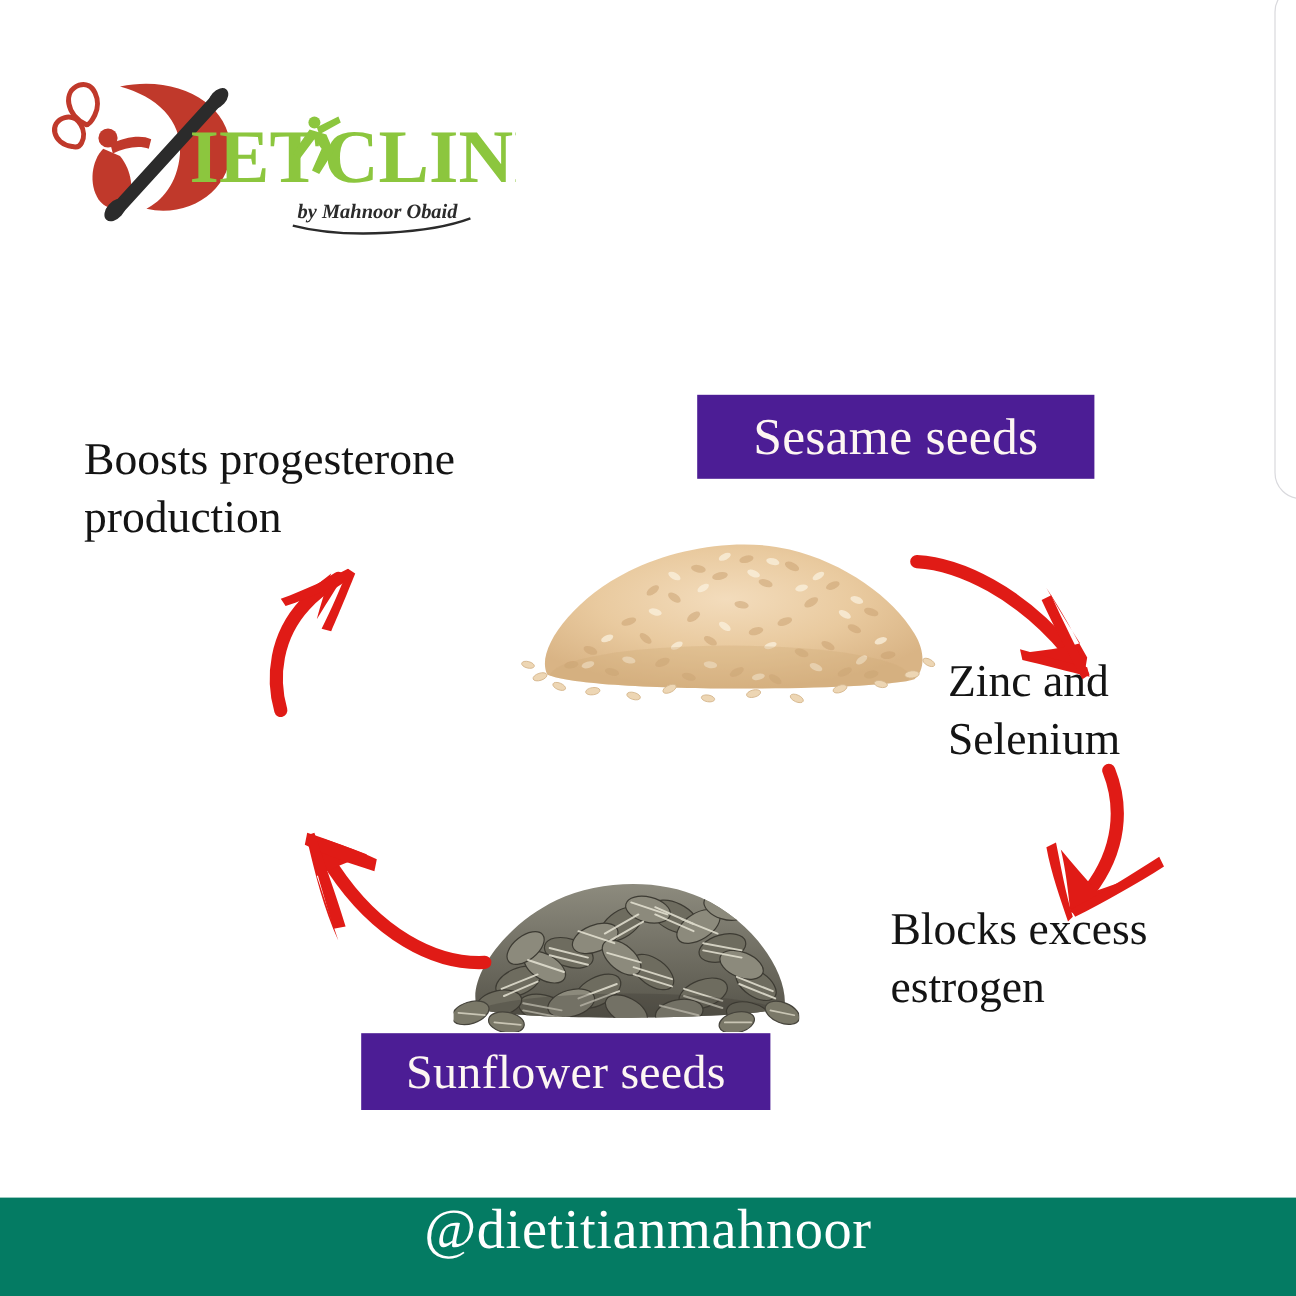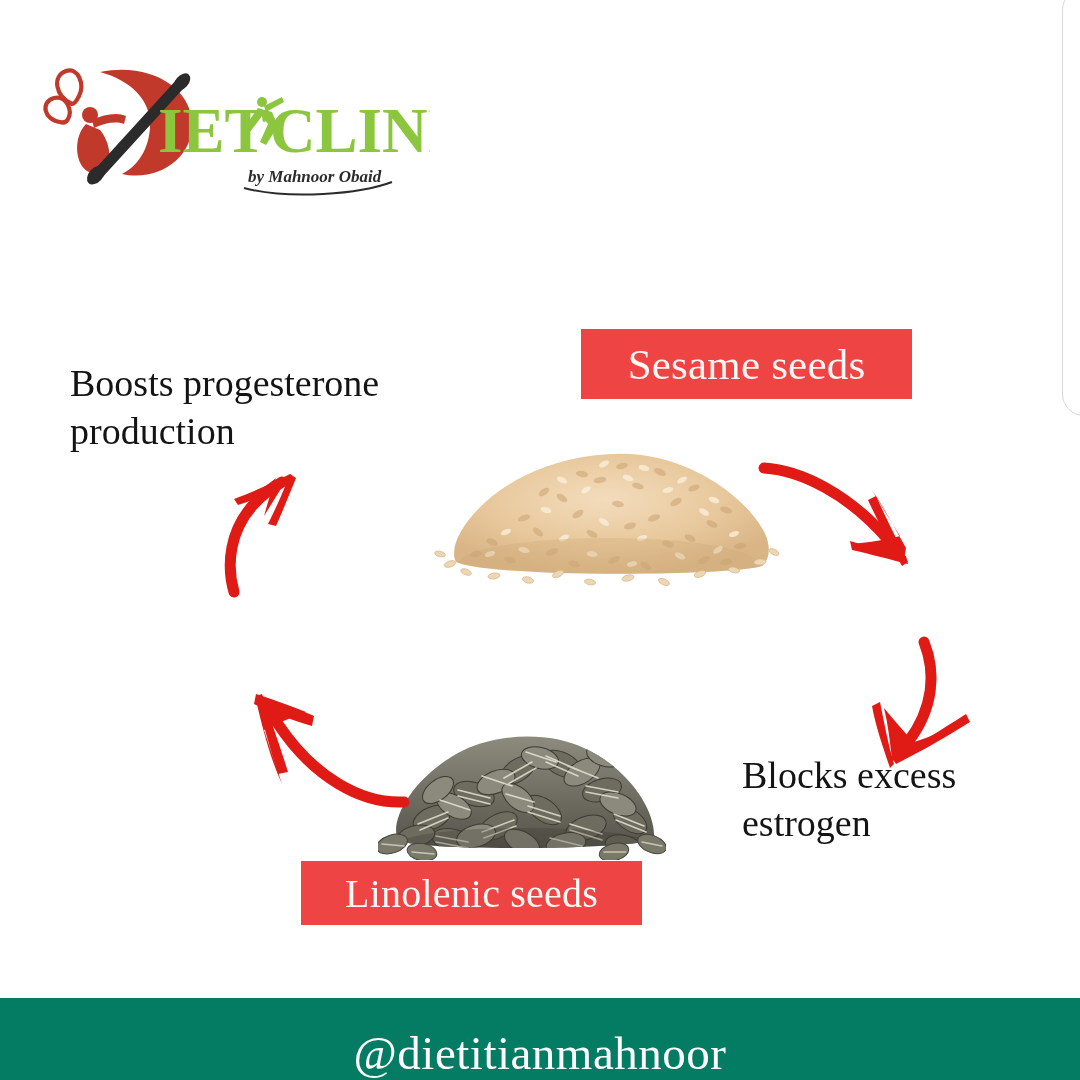--- a/index.html
+++ b/index.html
@@ -37,21 +37,21 @@
     left: 30px;
     top: 42px;
     width: 400px;
     height: 155px;
   }
   #logo svg { display:block; width:100%; height:100%; }
 
   
   .banner {
     position: absolute;
-    background: #ef4444;
+    background: #4c1d95;
     color: #fdf6f2;
     display: flex;
     align-items: center;
     justify-content: center;
     letter-spacing: .2px;
     white-space: nowrap;
     font-family: "Liberation Serif", "DejaVu Serif", serif;
   }
   #banner-sesame {
     left: 581px;
@@ -100,21 +100,21 @@
 
   
   #footer {
     position: absolute;
     left: 0;
     bottom: 0;
     width: 1080px;
     height: 82px;
     background: #047B63;
     display: flex;
-    align-items: flex-end;
+    align-items: flex-start;
     justify-content: center;
   }
   #footer-handle {
     color: #ffffff;
     font-size: 47px;
     letter-spacing: .5px;
     font-family: "Liberation Serif", "DejaVu Serif", serif;
   }
 </style>
 </head>
@@ -155,26 +155,28 @@
         <path d="M234 64 L252 55 L254 60 L236 70 Z"></path>
       </g>
 
       <text x="218" y="140" font-family="Liberation Serif, DejaVu Serif, serif" font-size="17" font-style="italic" font-weight="bold" fill="#2b2b2b">by Mahnoor Obaid</text>
       <path d="M214 146 C260 158 330 152 362 140" stroke="#2b2b2b" stroke-width="2" fill="none"></path>
     </svg>
   </div>
 
   <div class="banner" id="banner-sesame">Sesame seeds</div>
 
-  <div class="banner" id="banner-sunflower">Linolenic seeds</div>
+  <div class="banner" id="banner-sunflower">Sunflower seeds</div>
 
   <div class="label" id="label-progesterone">Boosts progesterone
 production</div>
 
 
+  <div class="label" id="label-zinc">Zinc and
+Selenium</div>
 
   <div class="label" id="label-estrogen">Blocks excess
 estrogen</div>
 
   <div class="pile" id="img-sesame">
     <svg viewBox="0 0 352 180" xmlns="http://www.w3.org/2000/svg">
       <defs>
         <radialGradient id="sesGrad" cx="48%" cy="38%" r="62%">
           <stop offset="0%" stop-color="#f3dcbc"></stop>
           <stop offset="55%" stop-color="#e9ca9f"></stop>

